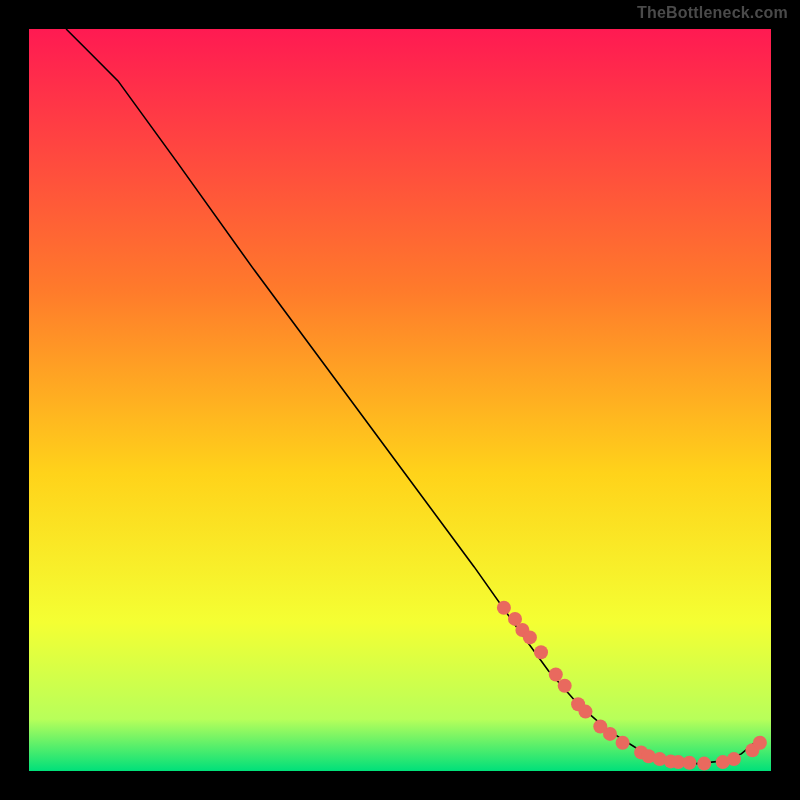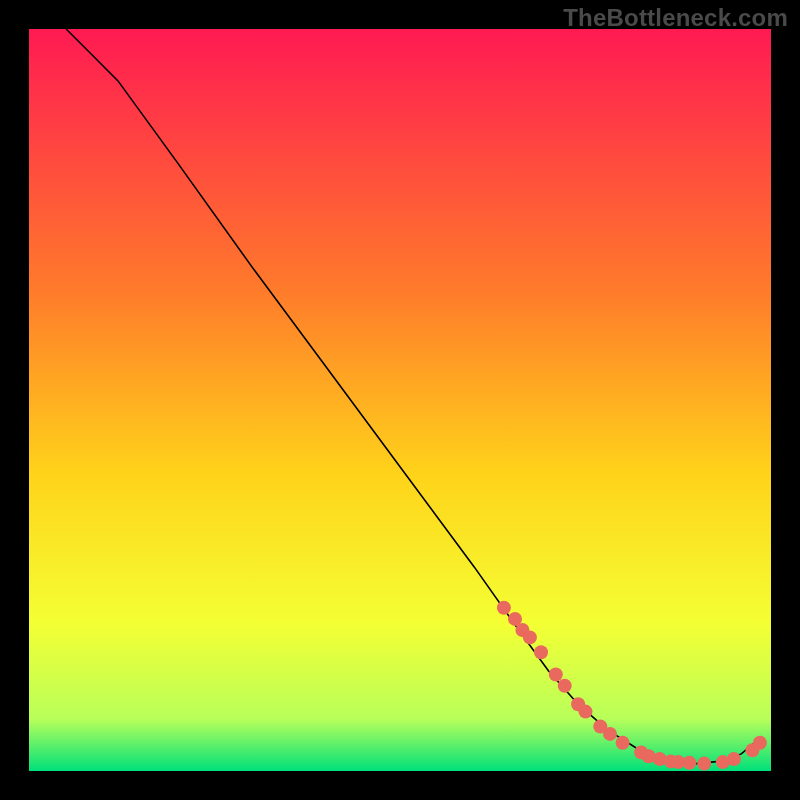--- a/index.html
+++ b/index.html
@@ -14,21 +14,21 @@
   .frame {
     position: relative;
     width: 800px;
     height: 800px;
     background: #000;
   }
   .watermark {
     position: absolute;
     top: 4px;
     right: 12px;
-    font-size: 24px;
+    font-size: 16px;
     font-weight: 600;
     color: #4a4a4a;
     letter-spacing: 0.2px;
     z-index: 5;
   }
   svg {
     position: absolute;
     left: 0;
     top: 0;
   }

